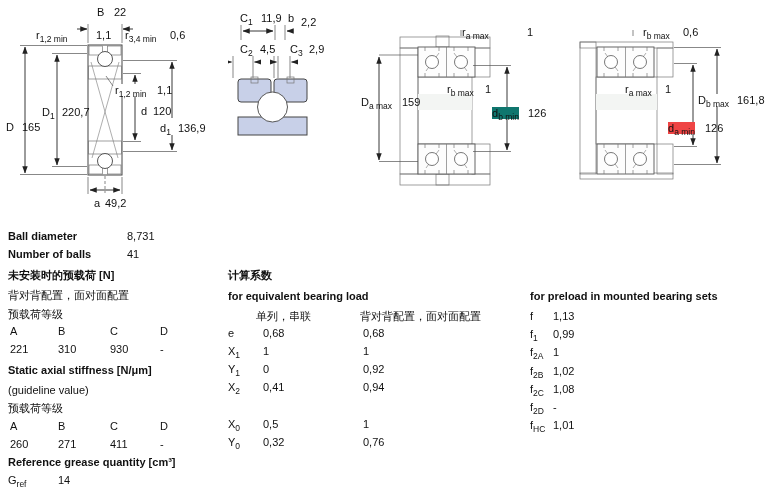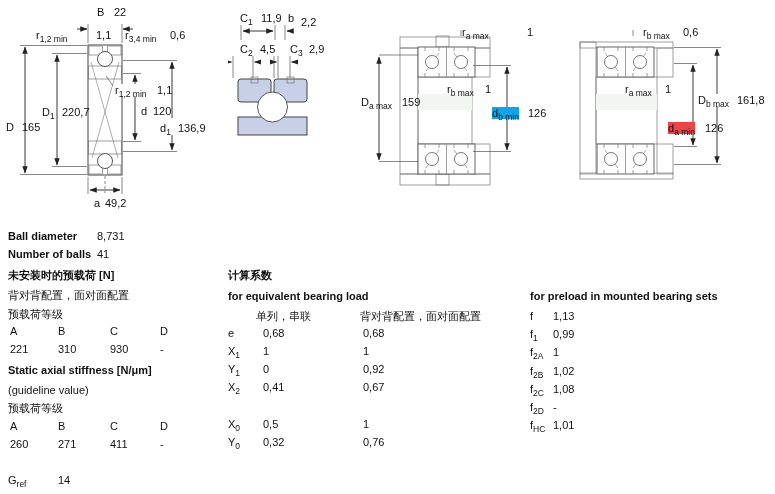--- a/index.html
+++ b/index.html
@@ -7,21 +7,21 @@
     font-family:"Liberation Sans","DejaVu Sans",sans-serif;font-size:11px;color:#111;}
   .abs{position:absolute;white-space:nowrap;}
   .dim{font-size:11px;color:#111;}
   sub{font-size:8.5px;vertical-align:-3px;line-height:0;}
   .b{font-weight:bold;}
   .cell{display:inline-block;}
   .w48{width:48px;} .w52{width:52px;} .w50{width:50px;}
   .symcol{display:inline-block;width:35px;}
   .v1col{display:inline-block;width:100px;}
   .fsym{display:inline-block;width:23px;}
-  .lblcol{display:inline-block;width:89px;font-weight:bold;}
+  .lblcol{display:inline-block;width:119px;font-weight:bold;}
   .gsym{display:inline-block;width:50px;}
   svg{position:absolute;}
   .dl{stroke:#222;stroke-width:0.9;fill:none;}
   .ext{stroke:#555;stroke-width:0.7;fill:none;}
   .oln{stroke:#444;stroke-width:1;}
   .thin{stroke:#777;stroke-width:0.7;fill:none;}
   .diag{stroke:#999;stroke-width:0.8;fill:none;}
 </style>
 </head>
 <body>
@@ -233,21 +233,21 @@
   <span class="abs dim" style="left:260px;top:43px">4,5</span>
   <span class="abs dim" style="left:290px;top:43px"><span>C</span><sub>3</sub></span>
   <span class="abs dim" style="left:309px;top:43px">2,9</span>
 
   <span class="abs dim" style="left:462px;top:26px"><span>r</span><sub>a max</sub></span>
   <span class="abs dim" style="left:527px;top:26px">1</span>
   <span class="abs dim" style="left:361px;top:96px"><span>D</span><sub>a max</sub></span>
   <span class="abs dim" style="left:402px;top:96px">159</span>
   <span class="abs dim" style="left:447px;top:83px"><span>r</span><sub>b max</sub></span>
   <span class="abs dim" style="left:485px;top:83px">1</span>
-  <span class="abs dim" style="left:492px;top:107px;background:#0ea5e9"><span>d</span><sub>b min</sub></span>
+  <span class="abs dim" style="left:492px;top:107px;background:#0f766e"><span>d</span><sub>b min</sub></span>
   <span class="abs dim" style="left:528px;top:107px">126</span>
 
   <span class="abs dim" style="left:643px;top:26px"><span>r</span><sub>b max</sub></span>
   <span class="abs dim" style="left:683px;top:26px">0,6</span>
   <span class="abs dim" style="left:625px;top:83px"><span>r</span><sub>a max</sub></span>
   <span class="abs dim" style="left:665px;top:83px">1</span>
   <span class="abs dim" style="left:698px;top:94px;background:#fff"><span>D</span><sub>b max</sub></span>
   <span class="abs dim" style="left:737px;top:94px">161,8</span>
   <span class="abs dim" style="left:668px;top:122px;background:#ef4444"><span>d</span><sub>a min</sub></span>
   <span class="abs dim" style="left:705px;top:122px">126</span>
@@ -272,33 +272,34 @@
   <div class="abs b" style="left:8px;top:364px">Static axial stiffness [N/μm]</div>
   <div class="abs" style="left:8px;top:384px">(guideline value)</div>
   <div class="abs" style="left:8px;top:401px">预载荷等级</div>
   <div class="abs" style="left:10px;top:420px">
     <span class="cell w48">A</span><span class="cell w52">B</span><span class="cell w50">C</span><span class="cell">D</span>
   </div>
   <div class="abs" style="left:10px;top:438px">
     <span class="cell w48">260</span><span class="cell w52">271</span><span class="cell w50">411</span><span class="cell">-</span>
   </div>
 
+  <div class="abs b" style="left:8px;top:456px">Reference grease quantity [cm³]</div>
   <div class="abs" style="left:8px;top:474px">
     <span class="gsym"><span>G</span><sub>ref</sub></span><span>14</span>
   </div>
 
   <div class="abs b" style="left:228px;top:268px">计算系数</div>
   <div class="abs b" style="left:228px;top:290px">for equivalent bearing load</div>
   <div class="abs" style="left:256px;top:309px">单列，串联</div>
   <div class="abs" style="left:360px;top:309px">背对背配置，面对面配置</div>
 
   <div class="abs" style="left:228px;top:327px"><span class="symcol"><span>e</span><sub></sub></span><span class="v1col">0,68</span><span>0,68</span></div>
   <div class="abs" style="left:228px;top:345px"><span class="symcol"><span>X</span><sub>1</sub></span><span class="v1col">1</span><span>1</span></div>
   <div class="abs" style="left:228px;top:363px"><span class="symcol"><span>Y</span><sub>1</sub></span><span class="v1col">0</span><span>0,92</span></div>
-  <div class="abs" style="left:228px;top:381px"><span class="symcol"><span>X</span><sub>2</sub></span><span class="v1col">0,41</span><span>0,67</span></div>
+  <div class="abs" style="left:228px;top:381px"><span class="symcol"><span>X</span><sub>2</sub></span><span class="v1col">0,41</span><span>0,94</span></div>
   <div class="abs" style="left:228px;top:418px"><span class="symcol"><span>X</span><sub>0</sub></span><span class="v1col">0,5</span><span>1</span></div>
   <div class="abs" style="left:228px;top:436px"><span class="symcol"><span>Y</span><sub>0</sub></span><span class="v1col">0,32</span><span>0,76</span></div>
 
   <div class="abs b" style="left:530px;top:290px">for preload in mounted bearing sets</div>
   <div class="abs" style="left:530px;top:310px"><span class="fsym"><span>f</span><sub></sub></span><span>1,13</span></div>
   <div class="abs" style="left:530px;top:328px"><span class="fsym"><span>f</span><sub>1</sub></span><span>0,99</span></div>
   <div class="abs" style="left:530px;top:346px"><span class="fsym"><span>f</span><sub>2A</sub></span><span>1</span></div>
   <div class="abs" style="left:530px;top:365px"><span class="fsym"><span>f</span><sub>2B</sub></span><span>1,02</span></div>
   <div class="abs" style="left:530px;top:383px"><span class="fsym"><span>f</span><sub>2C</sub></span><span>1,08</span></div>
   <div class="abs" style="left:530px;top:401px"><span class="fsym"><span>f</span><sub>2D</sub></span><span>-</span></div>

